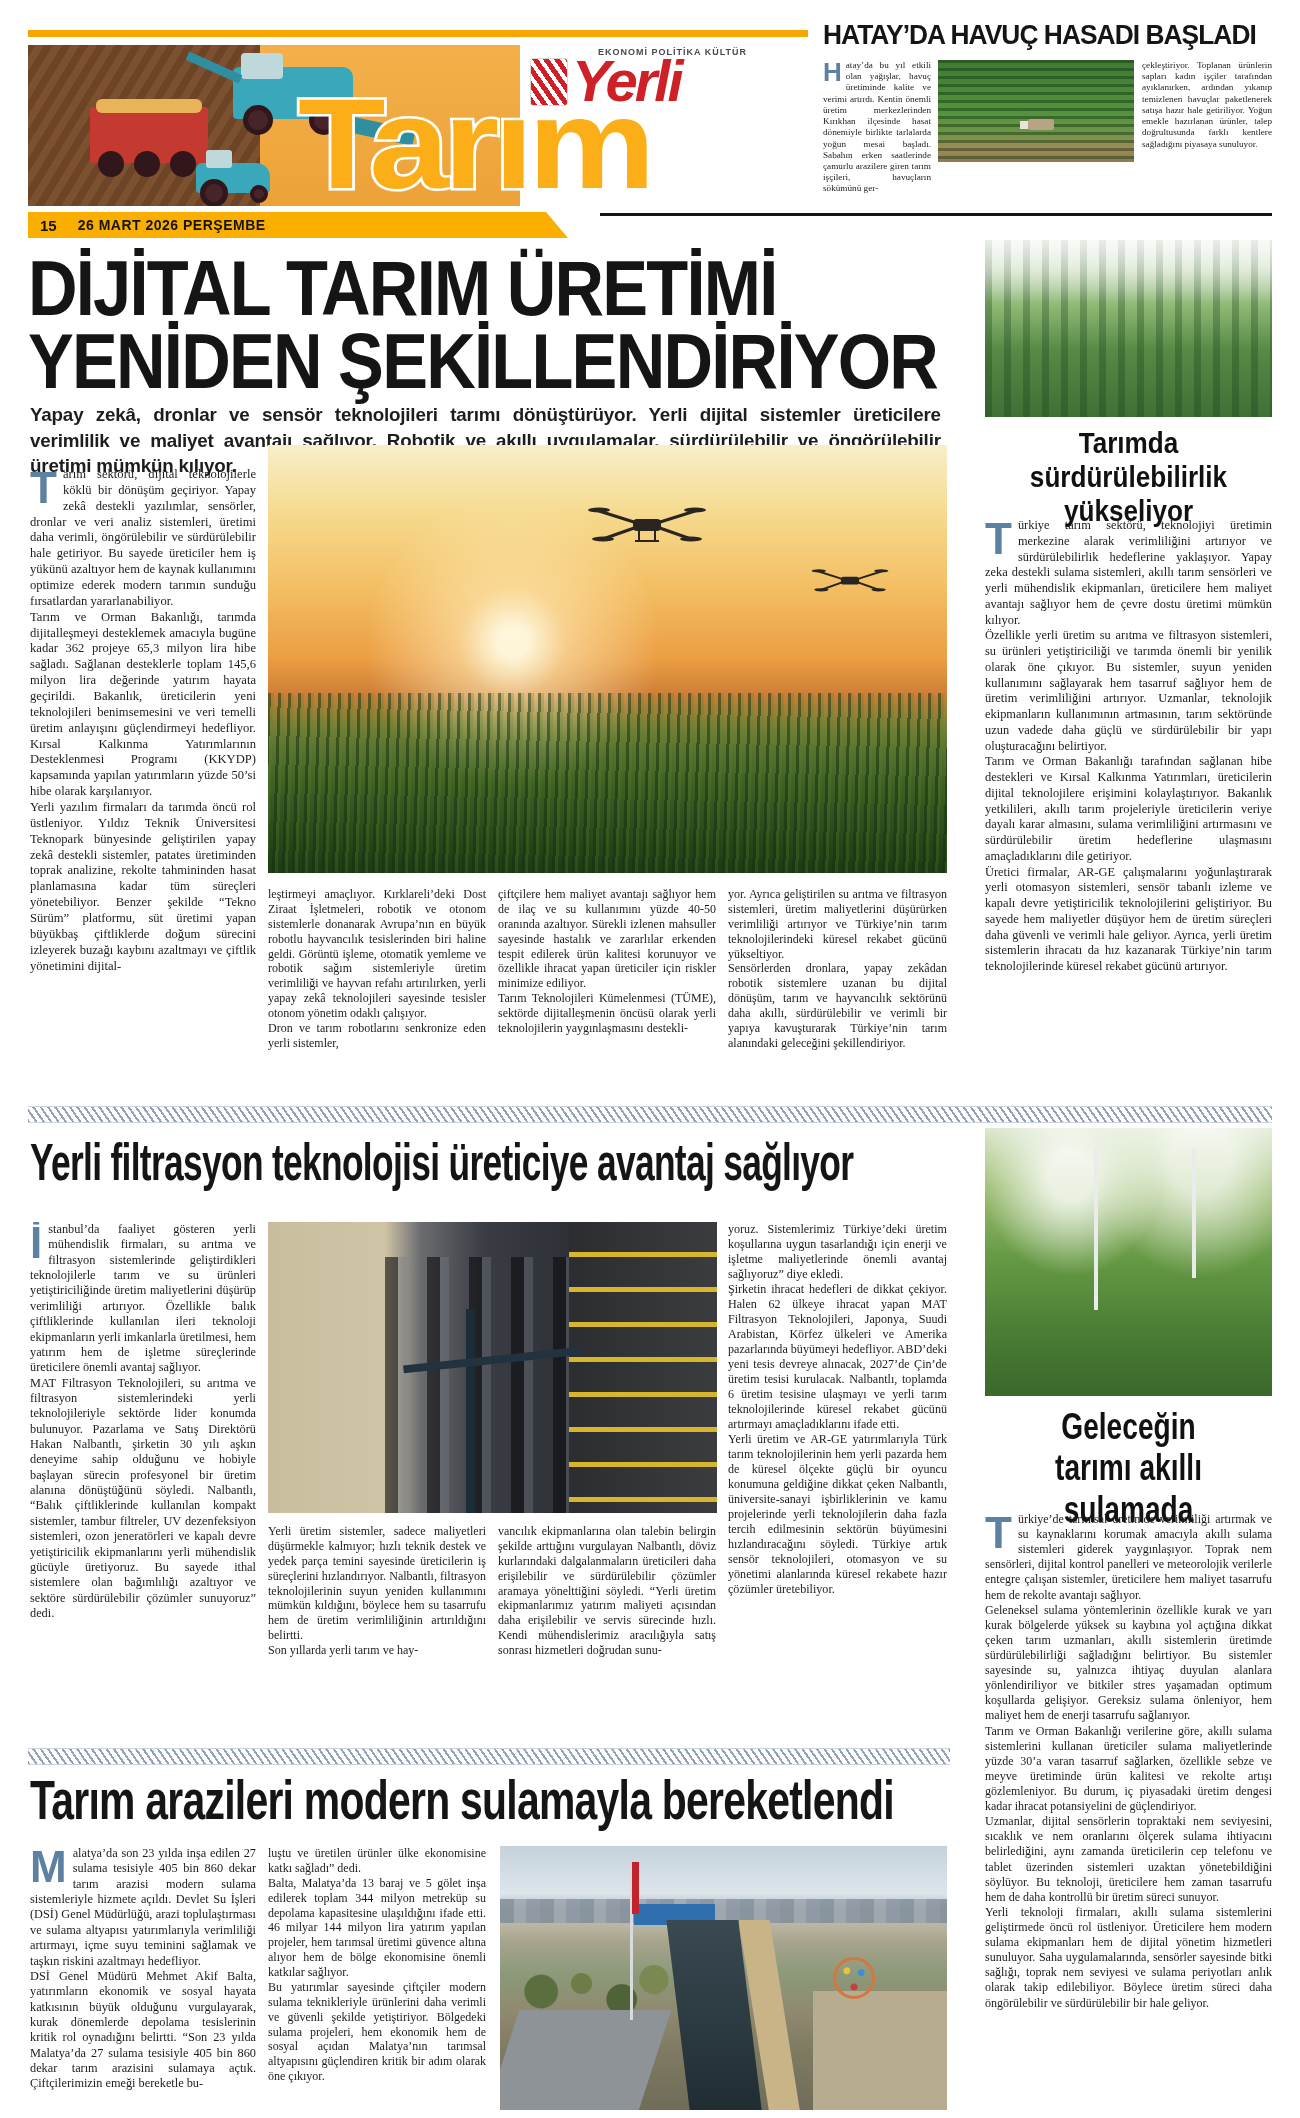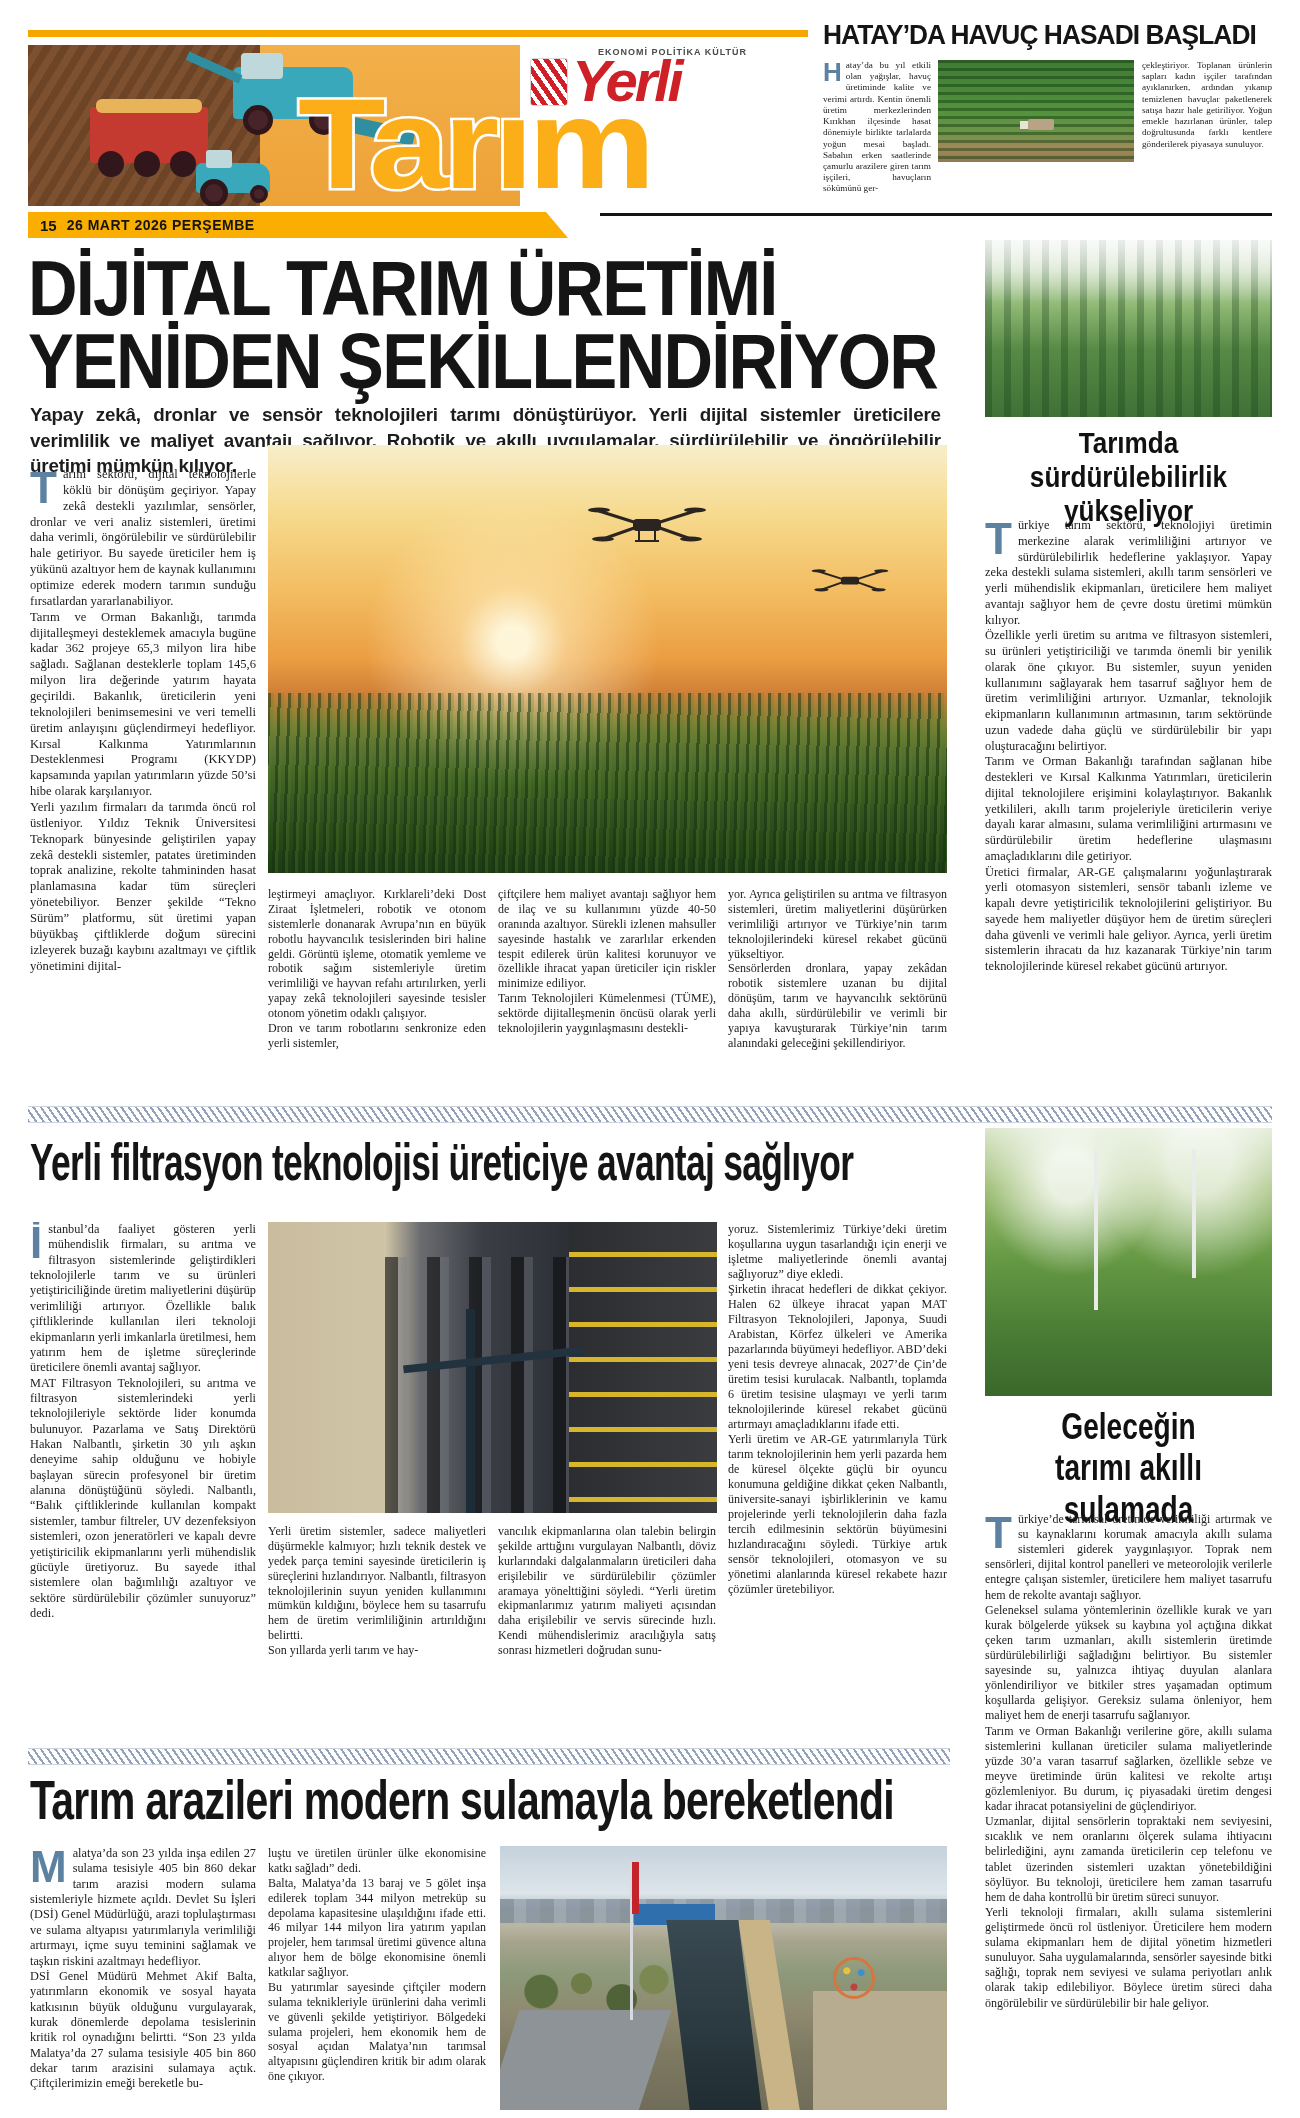--- a/index.html
+++ b/index.html
@@ -27,21 +27,21 @@
   .tractor .wheel-f{position:absolute;right:2px;bottom:-10px;width:18px;height:18px;background:#46242a;border-radius:50%;border:4px solid #31161b;box-sizing:border-box;}
   #brand-kicker{left:598px;top:48px;font:700 9px/1 "Liberation Sans",sans-serif;letter-spacing:1px;color:#4a4a4a;}
   #brand-icon{left:530px;top:58px;width:36px;height:46px;background:
       repeating-linear-gradient(55deg,#d01f26 0 5px,#ffffff 5px 9px);border:1px solid #d9d9d9;border-radius:3px;}
   #brand-name{left:572px;top:52px;font:italic 900 58px/1 "Liberation Sans",sans-serif;color:#ce2127;letter-spacing:-3px;}
   #brand-section{left:298px;top:80px;font:900 128px/1 "Liberation Sans",sans-serif;color:#fbae17;
       letter-spacing:-5px;transform:scaleX(1.12);transform-origin:left;
       -webkit-text-stroke:5px #ffffff;paint-order:stroke fill;}
   #date-bar{left:28px;top:212px;width:540px;height:26px;background:#f9ae00;
       clip-path:polygon(0 0,calc(100% - 22px) 0,100% 100%,0 100%);
-      display:flex;align-items:center;font-family:"Liberation Sans",sans-serif;}
+      display:flex;align-items:center;font-family:"Liberation Sans",sans-serif;gap:11px;}
   #page-number{font-weight:900;font-size:15px;color:#141414;margin:0 10px 0 12px;}
   #date-text{font-weight:700;font-size:14px;color:#141414;letter-spacing:.5px;}
   #date-line{left:600px;top:213px;width:672px;height:3px;background:#141414;}
   
   .headline{font-family:"Liberation Sans",sans-serif;font-weight:900;color:#151515;}
   .body-col{font-size:12px;line-height:1.24;text-align:justify;overflow:hidden;white-space:pre-line;hyphens:auto;}
   .dropcap{float:left;font:900 44px/0.82 "Liberation Sans",sans-serif;color:#5d82a1;padding:3px 6px 0 0;white-space:normal;}
   .dropcap.small{font-size:26px;padding:2px 4px 0 0;}
   .rail-heading{font-family:"Liberation Sans",sans-serif;font-weight:700;color:#111;text-align:center;}
   .photo{overflow:hidden;}
@@ -163,21 +163,21 @@
     <span id="date-text">26 MART 2026 PERŞEMBE</span>
   </div>
   <div class="abs" id="date-line"></div>
 
   <div class="abs headline" id="hatay-headline">HATAY’DA HAVUÇ HASADI BAŞLADI</div>
   <div class="abs body-col" id="hatay-col1"><span class="dropcap small">H</span><span>atay’da bu yıl etkili olan yağışlar, havuç üretiminde kalite ve verimi artırdı. Kentin önemli üretim merkezlerinden Kırıkhan ilçesinde hasat dönemiyle birlikte tarlalarda yoğun mesai başladı. Sabahın erken saatlerinde çamurlu arazilere giren tarım işçileri, havuçların sökümünü ger-</span></div>
   <div class="abs photo" id="hatay-photo">
     <div class="rows"></div>
     <div class="truck"></div>
   </div>
-  <div class="abs body-col" id="hatay-col2">çekleştiriyor. Toplanan ürünlerin sapları kadın işçiler tarafından ayıklanırken, ardından yıkanıp temizlenen havuçlar paketlenerek satışa hazır hale getiriliyor. Yoğun emekle hazırlanan ürünler, talep doğrultusunda farklı kentlere gönderilerek piyasaya sunuluyor.</div>
+  <div class="abs body-col" id="hatay-col2">çekleştiriyor. Toplanan ürünlerin sapları kadın işçiler tarafından ayıklanırken, ardından yıkanıp temizlenen havuçlar paketlenerek satışa hazır hale getiriliyor. Yoğun emekle hazırlanan ürünler, talep doğrultusunda farklı kentlere sağladığını piyasaya sunuluyor.</div>
 
   <div class="abs headline" id="main-headline">
     <div>DİJİTAL TARIM ÜRETİMİ</div>
     <div>YENİDEN ŞEKİLLENDİRİYOR</div>
   </div>
   <div class="abs" id="main-deck">Yapay zekâ, dronlar ve sensör teknolojileri tarımı dönüştürüyor. Yerli dijital sistemler üreticilere verimlilik ve maliyet avantajı sağlıyor. Robotik ve akıllı uygulamalar, sürdürülebilir ve öngörülebilir üretimi mümkün kılıyor.</div>
   <div class="abs body-col" id="main-col1"><span class="dropcap">T</span><span>arım sektörü, dijital teknolojilerle köklü bir dönüşüm geçiriyor. Yapay zekâ destekli yazılımlar, sensörler, dronlar ve veri analiz sistemleri, üretimi daha verimli, öngörülebilir ve sürdürülebilir hale getiriyor. Bu sayede üreticiler hem iş yükünü azaltıyor hem de kaynak kullanımını optimize ederek modern tarımın sunduğu fırsatlardan yararlanabiliyor.
 Tarım ve Orman Bakanlığı, tarımda dijitalleşmeyi desteklemek amacıyla bugüne kadar 362 projeye 65,3 milyon lira hibe sağladı. Sağlanan desteklerle toplam 145,6 milyon lira değerinde yatırım hayata geçirildi. Bakanlık, üreticilerin yeni teknolojileri benimsemesini ve veri temelli üretim anlayışını güçlendirmeyi hedefliyor. Kırsal Kalkınma Yatırımlarının Desteklenmesi Programı (KKYDP) kapsamında yapılan yatırımların yüzde 50’si hibe olarak karşılanıyor.
 Yerli yazılım firmaları da tarımda öncü rol üstleniyor. Yıldız Teknik Üniversitesi Teknopark bünyesinde geliştirilen yapay zekâ destekli sistemler, patates üretiminden toprak analizine, rekolte tahmininden hasat planlamasına kadar tüm süreçleri yönetebiliyor. Benzer şekilde “Tekno Sürüm” platformu, süt üretimi yapan büyükbaş çiftliklerde doğum sürecini izleyerek buzağı kaybını azaltmayı ve çiftlik yönetimini dijital-</span></div>
 

